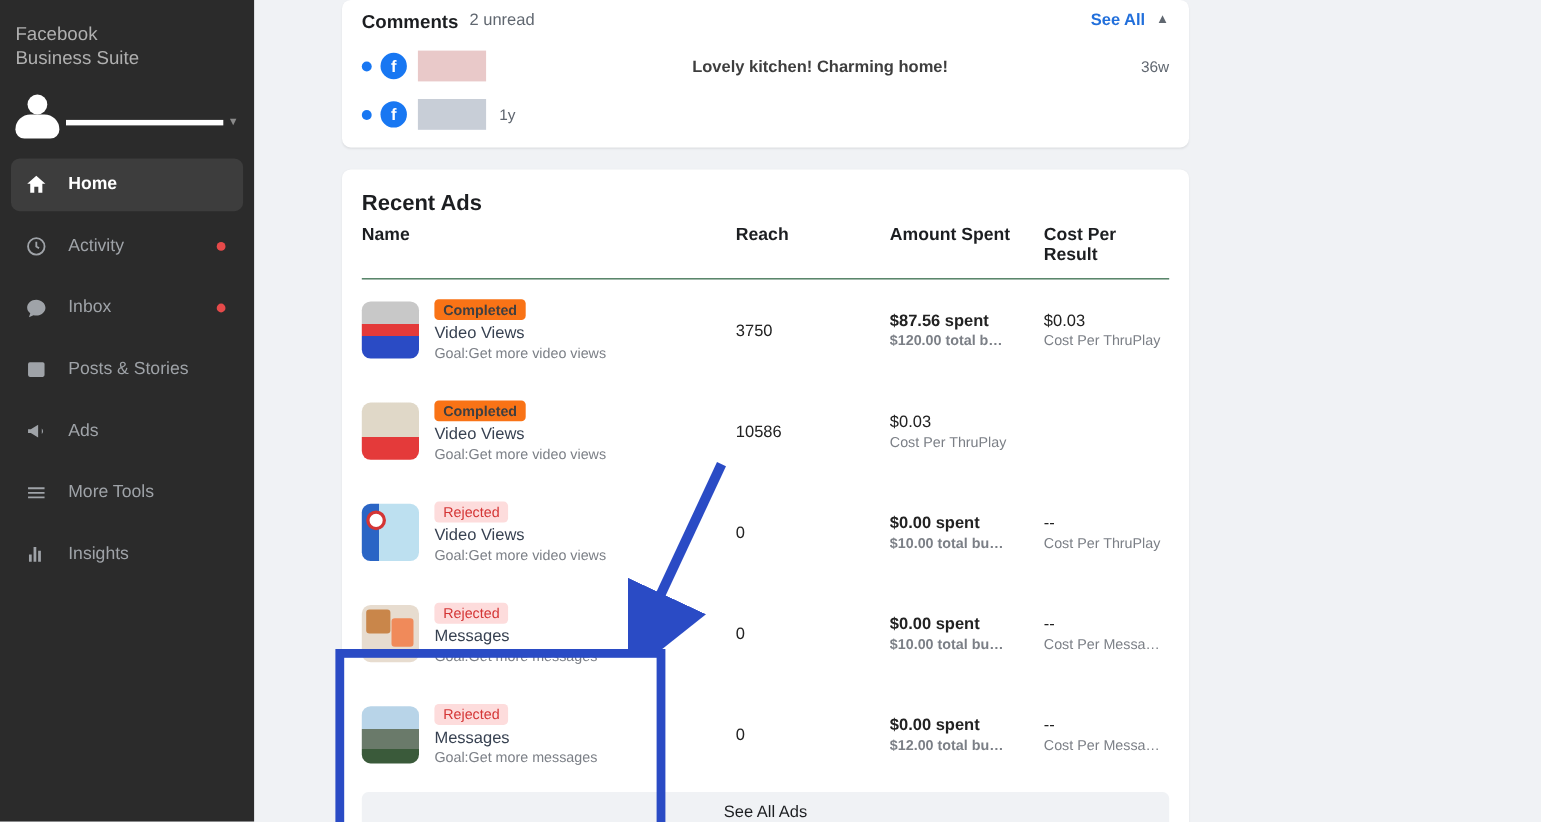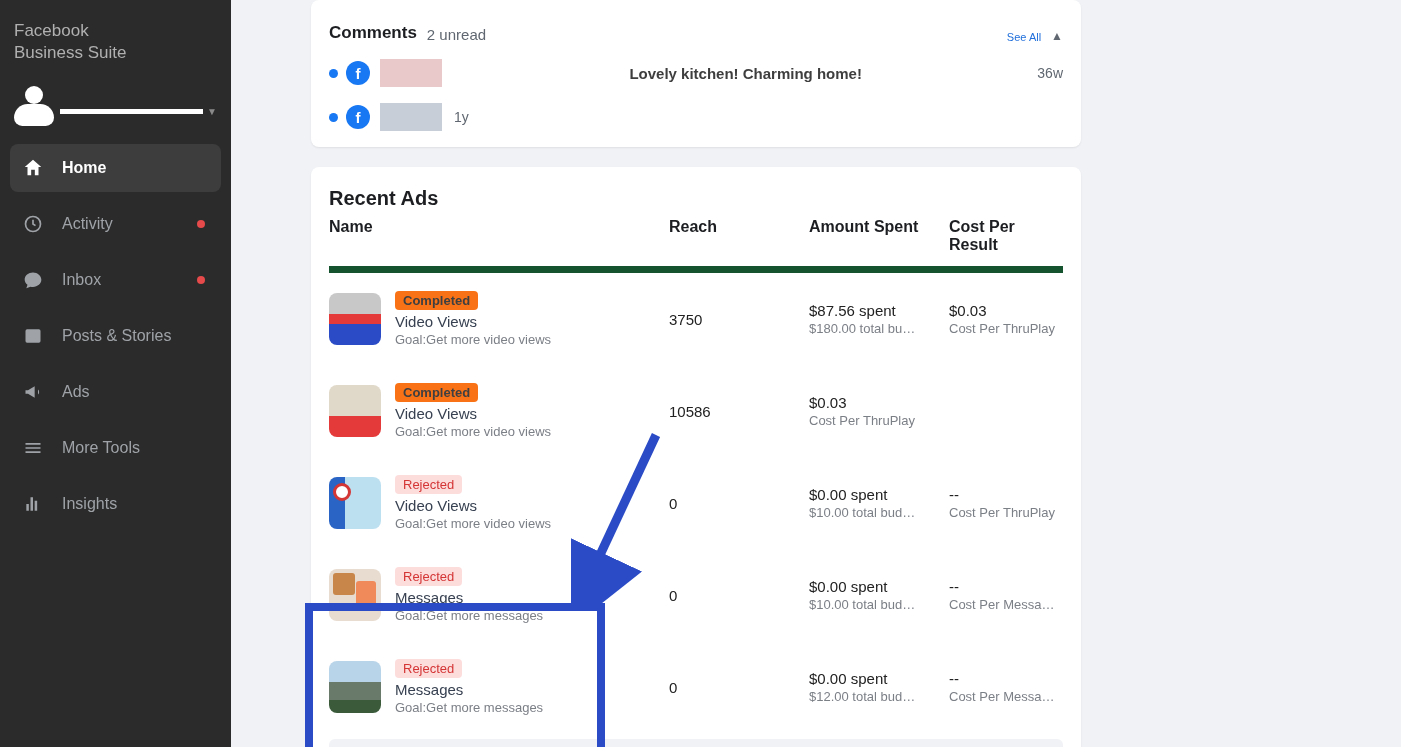--- a/index.html
+++ b/index.html
@@ -15,49 +15,49 @@
 .nav { padding: 0 10px; }
 .nav-item { display: flex; align-items: center; height: 48px; border-radius: 8px; padding: 12px 12px; color: #9fa3a8; font-size: 16px; cursor: pointer; position: relative; margin-bottom: 8px; }
 .nav-item.active { background: #3d3d3d; color: #fff; font-weight: 600; }
 .nav-icon { width: 22px; height: 22px; margin-right: 18px; display: flex; align-items: center; justify-content: center; }
 .nav-icon svg { fill: currentColor; }
 .nav-dot { width: 8px; height: 8px; background: #e64a4a; border-radius: 50%; position: absolute; right: 16px; }
 .main { flex: 1; overflow-y: auto; padding: 0 0 0 80px; }
 .content-wrap { width: 770px; }
 .card { background: #fff; border-radius: 8px; box-shadow: 0 1px 2px rgba(0,0,0,0.08); margin-bottom: 20px; }
 .comments-card { padding: 0; }
-.comments-head { display: flex; align-items: flex-end; padding: 23px 18px 8px; }
+.comments-head { display: flex; align-items: flex-start; padding: 10px 18px 8px; }
 .comments-title { font-size: 17px; font-weight: 700; color: #1c1e21; margin-right: 10px; }
 .comments-unread { color: #606770; font-size: 15px; }
 .comments-head-spacer { flex: 1; }
-.see-all { color: #216fdb; font-size: 11px; font-weight: 400; cursor: pointer; margin-right: 10px; }
+.see-all { color: #216fdb; font-size: 15px; font-weight: 700; cursor: pointer; margin-right: 10px; }
 .chev { color: #606770; font-size: 12px; }
 .comment-row { display: flex; align-items: center; padding: 8px 18px; }
 .blue-dot { width: 9px; height: 9px; background: #1877f2; border-radius: 50%; margin-right: 8px; }
 .fb-badge { width: 24px; height: 24px; background: #1877f2; border-radius: 50%; color: #fff; display: flex; align-items: center; justify-content: center; font-weight: 700; font-size: 15px; margin-right: 10px; }
 .comment-thumb { width: 62px; height: 28px; margin-right: 12px; }
 .comment-text { flex: 1; text-align: center; font-weight: 700; color: #3e3e3e; font-size: 15px; }
 .comment-time { color: #606770; font-size: 14px; }
 .ads-card { padding: 20px 18px; position: relative; }
 .ads-title { font-size: 20px; font-weight: 800; color: #1c1e21; margin-bottom: 8px; }
-.ads-header { display: flex; border-bottom: 7px solid #14532d; padding-bottom: 12px; font-weight: 700; color: #1c1e21; font-size: 16px; }
+.ads-header { display: flex; border-bottom: 1px solid #14532d; padding-bottom: 12px; font-weight: 700; color: #1c1e21; font-size: 16px; }
 .col-name { width: 340px; }
 .col-reach { width: 140px; }
 .col-spent { width: 140px; }
 .col-cost { flex: 1; }
 .ad-row { display: flex; padding: 18px 0; align-items: center; }
 .ad-thumb { width: 52px; height: 52px; border-radius: 8px; background: #ddd; margin-right: 14px; flex-shrink: 0; }
 .ad-namecell { width: 274px; }
 .status-badge { display: inline-block; font-size: 13px; padding: 2px 8px; border-radius: 4px; font-weight: 500; }
 .status-badge.completed { background: #f97316; color: #3e3f41; font-weight: bold; }
 .status-badge.rejected { background: #fddcdc; color: #d43535; }
 .ad-type { font-size: 15px; color: #374151; margin-top: 3px; }
 .ad-goal { font-size: 13px; color: #7b7f86; margin-top: 2px; }
 .ad-reach { width: 140px; font-size: 15px; color: #222; }
-.ad-spent { width: 140px; }
+.ad-spent { width: 140px; font-weight: bold; }
 .spent-main { font-size: 15px; color: #222; }
 .spent-sub { font-size: 13px; color: #7b7f86; margin-top: 2px; white-space: nowrap; overflow: hidden; text-overflow: ellipsis; max-width: 110px; }
 .ad-cost { flex: 1; }
 .cost-main { font-size: 15px; color: #222; }
 .cost-sub { font-size: 13px; color: #7b7f86; margin-top: 2px; white-space: nowrap; overflow: hidden; text-overflow: ellipsis; max-width: 110px; }
 .see-all-ads { background: #f0f2f5; border-radius: 6px; text-align: center; padding: 10px; color: #1c1e21; font-size: 15px; font-weight: 500; cursor: pointer; margin-top: 6px; }
 .annotation-box { position: absolute; border: 8px solid #2a4bc5; pointer-events: none; }
 .annotation-arrow { position: absolute; pointer-events: none; }
 .thumb-a { background: linear-gradient(#c8c8c8 40%, #e43a3a 40%, #e43a3a 60%, #2a4bc5 60%); }
 .thumb-b { background: linear-gradient(#e0d8c8 60%, #e43a3a 60%); }
@@ -182,21 +182,21 @@
         <div class="col-cost">Cost Per Result</div>
       </div>
 
       <div id="ads-rows">
           <div class="ad-row">
             <div class="ad-thumb thumb-a"></div>
             <div class="ad-namecell"><span class="status-badge completed">Completed</span><div class="ad-type">Video Views</div><div class="ad-goal">Goal:Get more video views</div></div>
             <div class="ad-reach">3750</div>
             <div class="ad-spent">
               <div class="spent-main">$87.56 spent</div>
-              <div class="spent-sub">$180.00 total bu…</div>
+              <div class="spent-sub">$120.00 total bu…</div>
             </div>
             <div class="ad-cost">
               <div class="cost-main">$0.03</div>
               <div class="cost-sub">Cost Per ThruPlay</div>
             </div>
           </div>
           <div class="ad-row">
             <div class="ad-thumb thumb-b"></div>
             <div class="ad-namecell"><span class="status-badge completed">Completed</span><div class="ad-type">Video Views</div><div class="ad-goal">Goal:Get more video views</div></div>
             <div class="ad-reach">10586</div>

